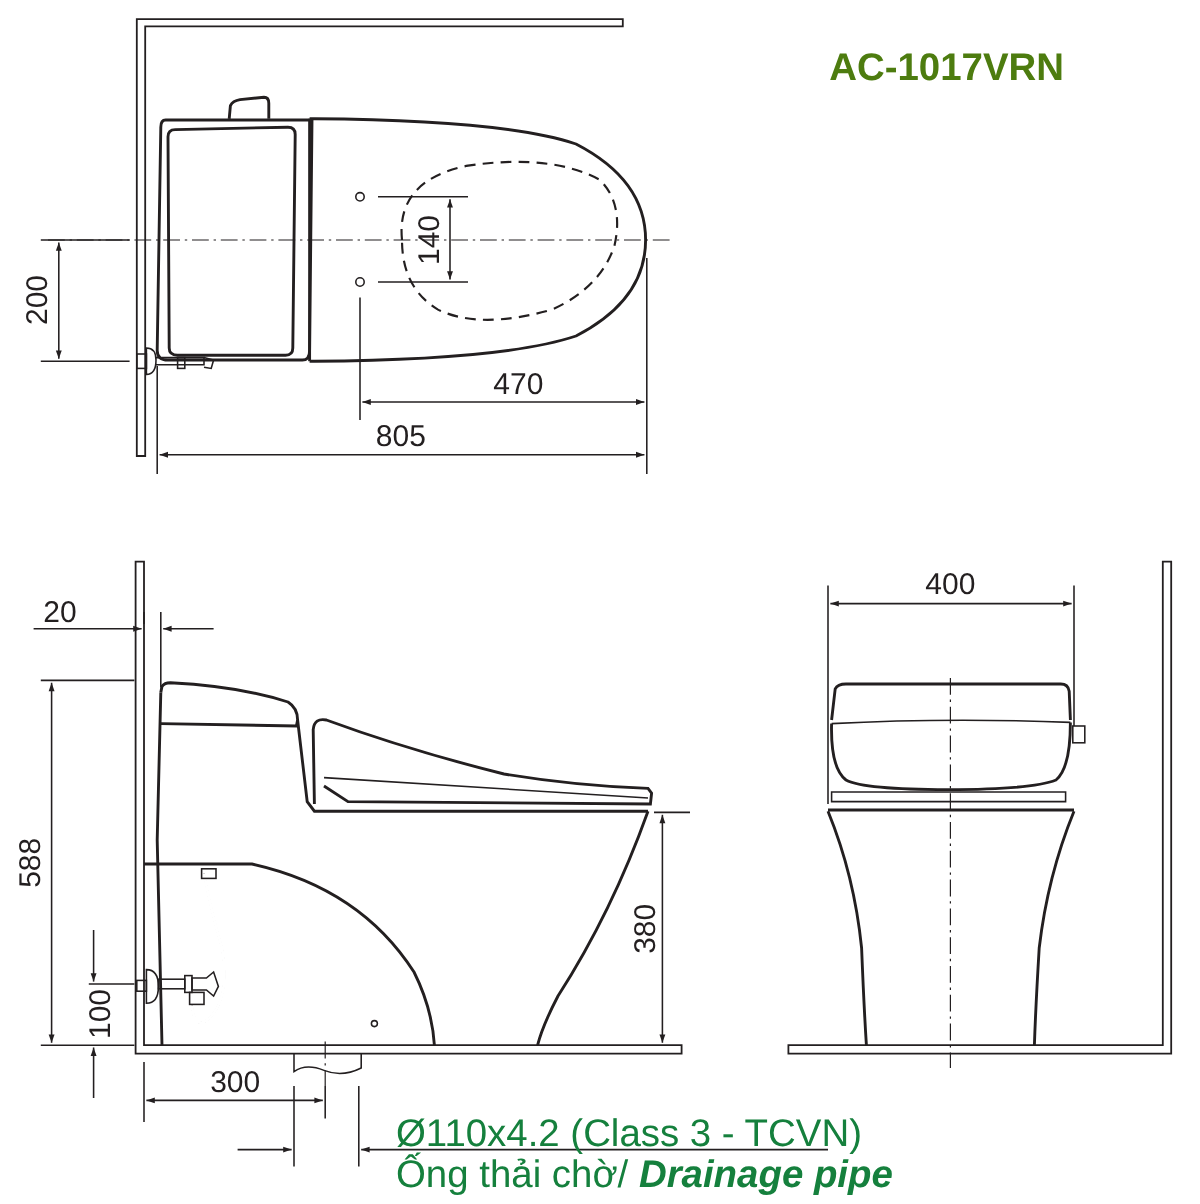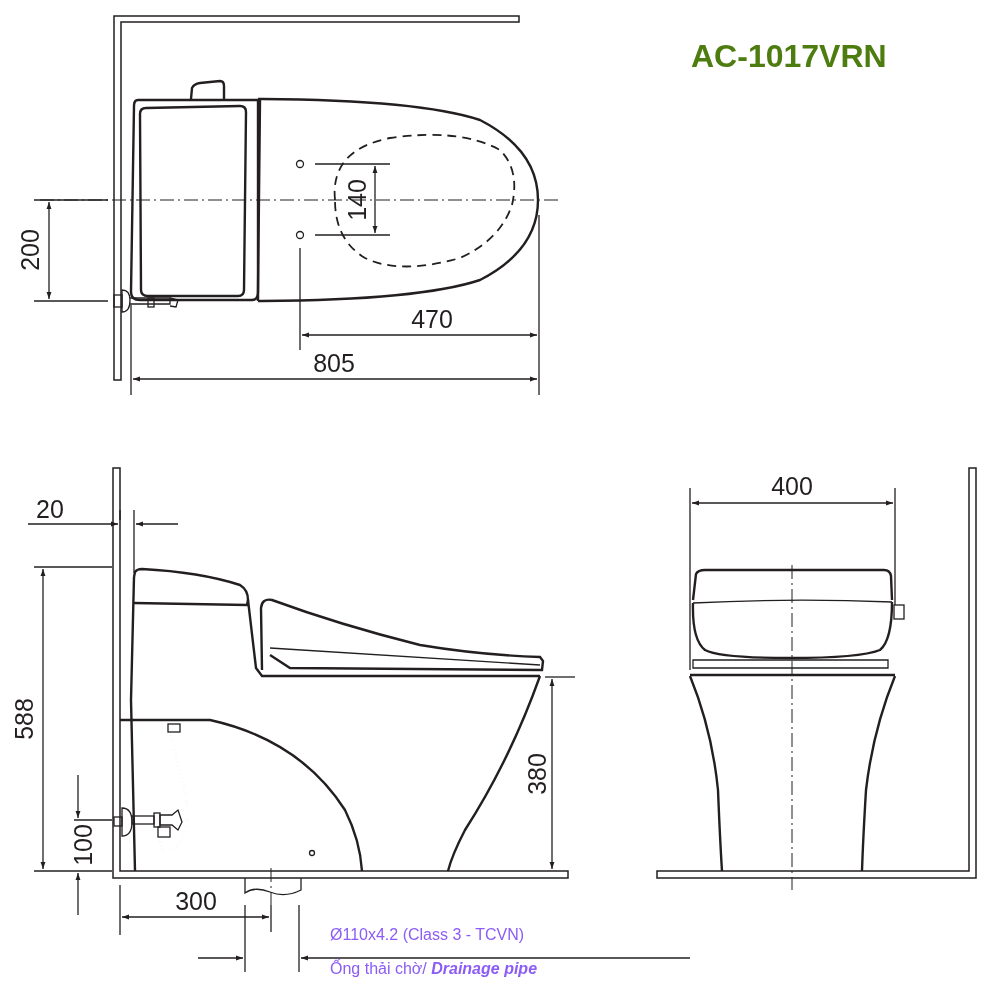--- a/index.html
+++ b/index.html
@@ -1,20 +1,20 @@
 <!DOCTYPE html>
 <html><head>
   <meta charset="utf-8">
   <style>
     html, body { margin: 0; padding: 0; background: #ffffff; }
     body { width: 1000px; height: 1003px; position: relative; overflow: hidden; font-family: "Liberation Sans", sans-serif; color: #231f20; }
     #drawing { position: absolute; left: 0; top: 0; width: 1000px; height: 1003px; }
     .model-title { position: absolute; left: 676px; top: 38px; font-family: "Liberation Sans", sans-serif; font-weight: bold; font-size: 32px; letter-spacing: 0px; color: #4d7c0f; white-space: nowrap; margin-left: 15px; }
     .dim { font-family: "Liberation Sans", sans-serif; font-size: 25px; fill: #231f20; }
-    .note { position: absolute; left: 330px; font-family: "Liberation Sans", sans-serif; font-size: 16px; color: #8b5cf6; white-space: nowrap; }
+    .note { position: absolute; left: 330px; font-family: "Liberation Sans", sans-serif; font-size: 32px; color: #15803d; white-space: nowrap; }
     .note-1 { top: 926px; }
     .note-2 { top: 960px; }
     .note-2 i { font-style: italic; font-weight: bold; }
     .ln { fill: none; stroke: #231f20; stroke-width: 1.3; }
     .thick { fill: none; stroke: #231f20; stroke-width: 2.4; }
     .center { fill: none; stroke: #231f20; stroke-width: 1; stroke-dasharray: 14 4 2 4; }
     .dash { fill: none; stroke: #231f20; stroke-width: 1.8; stroke-dasharray: 9 6; }
     .wall { fill: #ffffff; stroke: #231f20; stroke-width: 1.5; }
   </style>
 </head>

